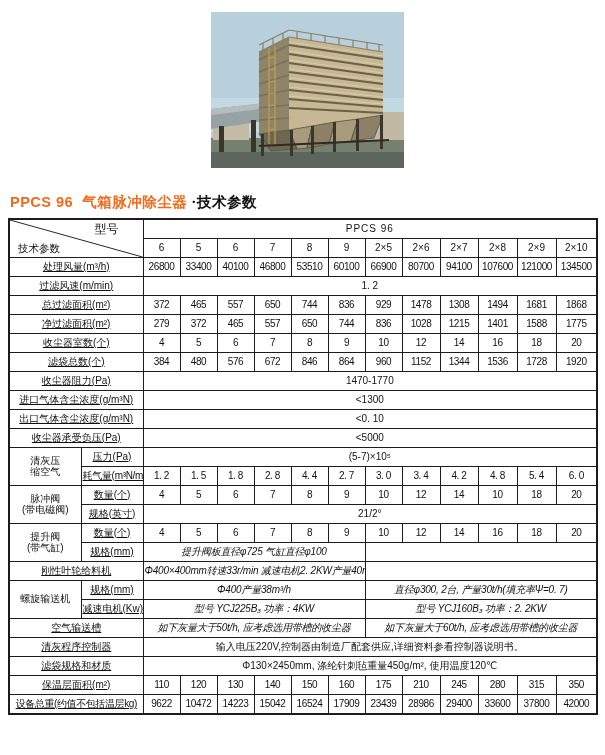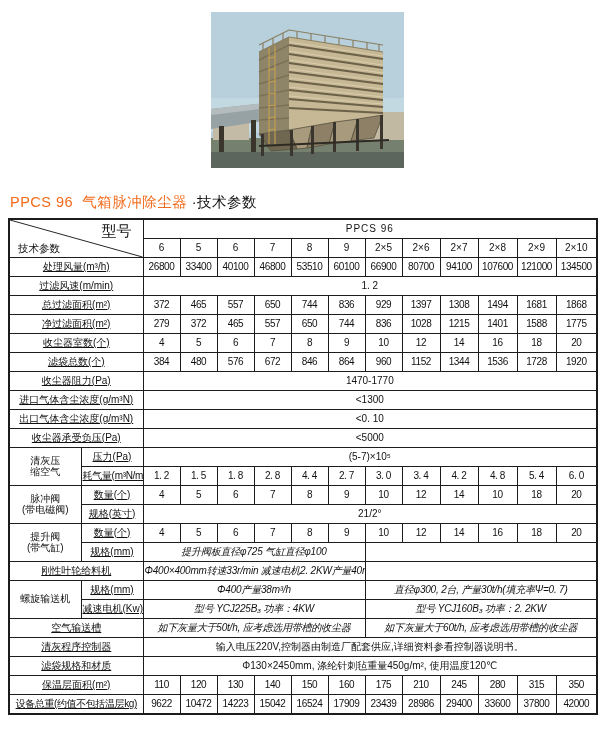--- a/index.html
+++ b/index.html
@@ -3,37 +3,37 @@
 <meta charset="utf-8">
 <style>
   html,body{margin:0;padding:0;}
   body{
     width:605px;height:755px;background:#ffffff;position:relative;overflow:hidden;
     font-family:"Liberation Sans","DejaVu Sans",sans-serif;color:#111;
   }
   .photo{position:absolute;left:211px;top:12px;width:193px;height:156px;}
   .photo svg{display:block;width:100%;height:100%;}
 
-  .title{position:absolute;left:10px;top:193px;font-size:14.5px;font-weight:normal;letter-spacing:.5px;}
+  .title{position:absolute;left:10px;top:193px;font-size:14.5px;font-weight:bold;letter-spacing:.5px;}
   .title .accent{color:var(--accent,#f26a1a);}
   .title .plain{color:#111;}
 
   table.spec{
     position:absolute;left:8px;top:218px;width:589px;
     border-collapse:collapse;table-layout:fixed;
     border:2px solid #1c1c1c;
   }
   table.spec td{
     border:1px solid #1c1c1c;text-align:center;vertical-align:middle;
     padding:0 1px;height:18px;font-size:10px;line-height:1.05;
     overflow:hidden;white-space:nowrap;
   }
   td.corner{position:relative;padding:0;}
   td.corner svg{position:absolute;inset:0;width:100%;height:100%;}
-  .corner-tr{position:absolute;top:3px;right:11px;font-size:15px;}
+  .corner-tr{position:absolute;top:3px;right:24px;font-size:12px;}
   .corner-bl{position:absolute;bottom:3px;left:8px;font-size:10.5px;}
   td.series{font-size:11.5px;letter-spacing:1px;}
   td.model{font-size:10.5px;}
   td.lab{font-size:9.5px;text-decoration:underline;}
   td.lab-sm{font-size:7px;letter-spacing:-.3px;}
   td.lab-tight{font-size:8.5px;letter-spacing:-.4px;}
   td.grp{font-size:9.5px;line-height:1.25;}
   td.num{font-size:9.5px;letter-spacing:-.4px;}
   td.full{font-size:10px;}
   td.half{font-size:8.8px;letter-spacing:-.2px;font-style:italic;}
@@ -206,21 +206,21 @@
       </tr>
       <tr>
         <td class="lab" colspan="2">总过滤面积(m²)</td>
         <td class="num">372</td>
         <td class="num">465</td>
         <td class="num">557</td>
         <td class="num">650</td>
         <td class="num">744</td>
         <td class="num">836</td>
         <td class="num">929</td>
-        <td class="num">1397</td>
+        <td class="num">1478</td>
         <td class="num">1308</td>
         <td class="num">1494</td>
         <td class="num">1681</td>
         <td class="num">1868</td>
       </tr>
       <tr>
         <td class="lab" colspan="2">净过滤面积(m²)</td>
         <td class="num">279</td>
         <td class="num">372</td>
         <td class="num">465</td>

